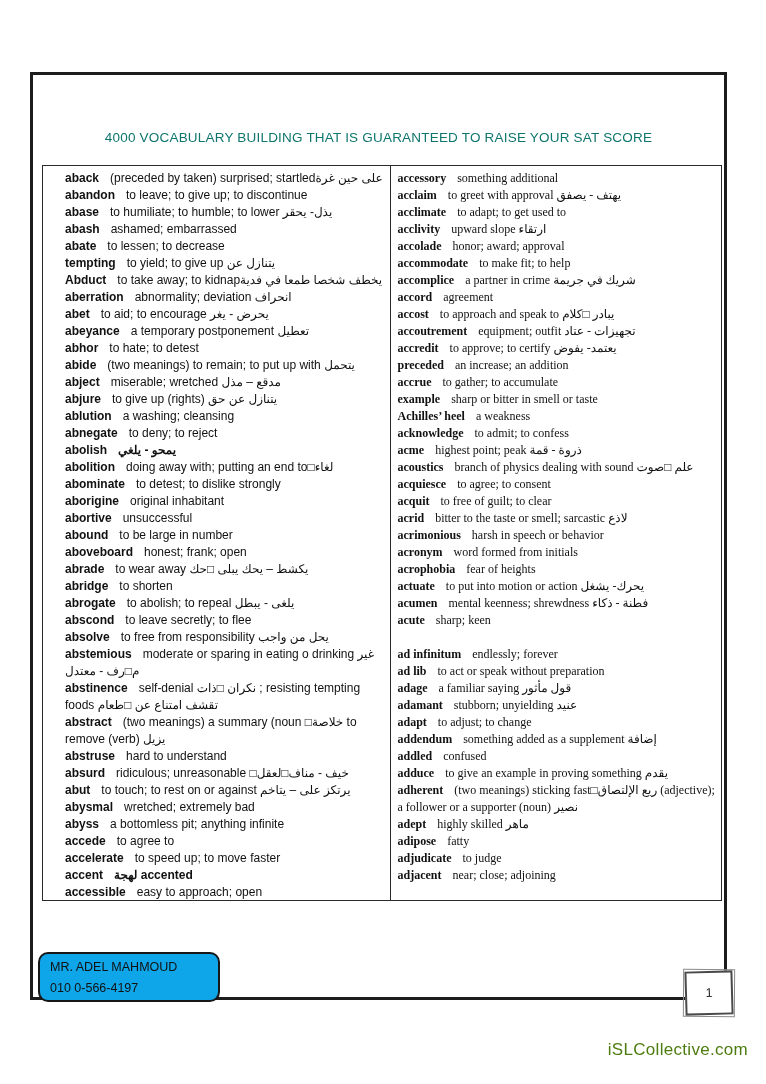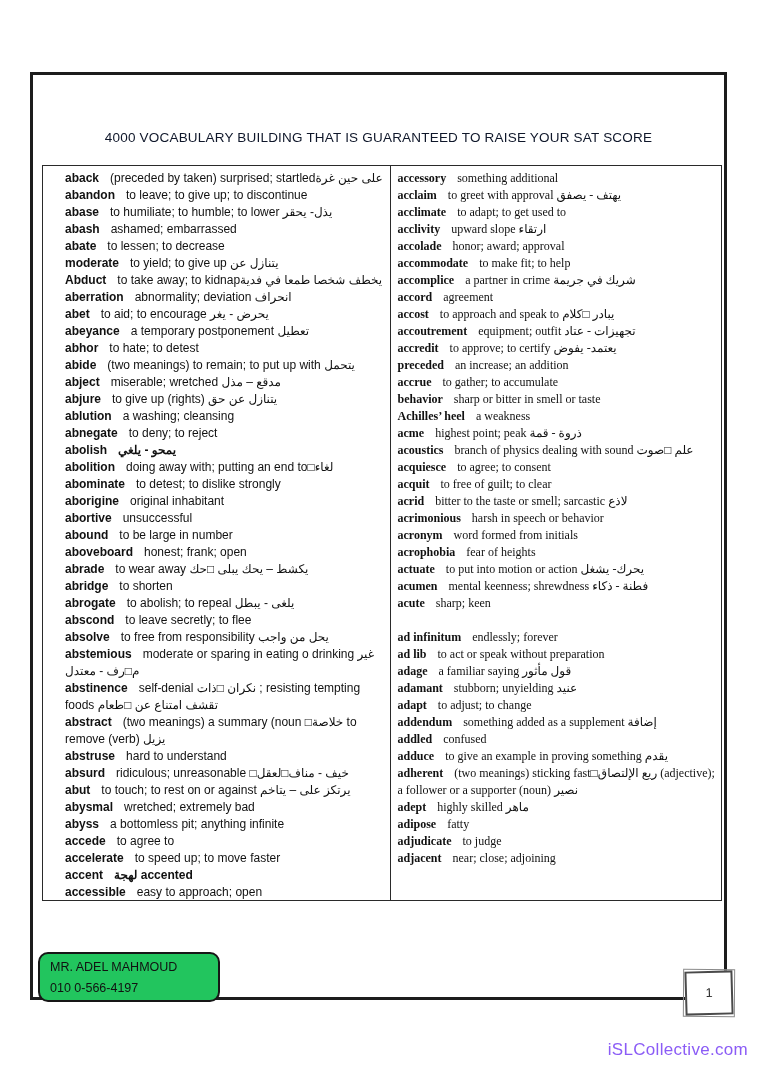--- a/index.html
+++ b/index.html
@@ -19,21 +19,21 @@
     background:#ffffff;
     box-sizing:border-box;
   }
   .title{
     position:absolute;
     left:30px;top:130px;
     width:697px;
     text-align:center;
     font-size:13.5px;
     letter-spacing:0.2px;
-    color:#0f172a;
+    color:#0f766e;
   }
   .vocab-table{
     position:absolute;
     left:42px;top:165px;
     width:680px;height:736px;
     border:1.5px solid #2a2a2a;
     box-sizing:border-box;
     display:flex;
     padding-left:15px;
   }
@@ -49,21 +49,21 @@
   .entry{margin:0;}
   .entry b{font-weight:bold;padding-right:11px;}
   .entry.tbold span{font-weight:bold;}
   .entry.spacer{height:17px;}
   .contact-box{
     position:absolute;
     left:38px;top:952px;
     width:182px;height:50px;
     border:2px solid #171717;
     border-radius:10px;
-    background:#22c55e;
+    background:#0ea5e9;
     box-sizing:border-box;
     padding:3px 10px 0 10px;
     font-size:12.5px;
     line-height:21px;
     z-index:3;
   }
   .page-num-box{
     position:absolute;
     left:685px;top:971px;
     width:48px;height:44px;
@@ -79,41 +79,41 @@
     content:"";
     position:absolute;
     inset:-4px;
     border:1.5px solid #8a8a8a;
     transform:rotate(2deg);
   }
   .watermark{
     position:absolute;
     right:18px;top:1040px;
     font-size:17px;
-    color:#8b5cf6;
+    color:#4d7c0f;
     letter-spacing:0.3px;
   }
 </style>
 </head>
 <body>
 
 <div class="canvas">
 
   <div class="frame"></div>
 
   <div class="title">4000 VOCABULARY BUILDING THAT IS GUARANTEED TO RAISE YOUR SAT SCORE</div>
 
   <div class="vocab-table">
     <div class="col left">
         <div class="entry"><b>aback</b><span>(preceded by taken)  surprised; startledعلى حين غرة</span></div>
         <div class="entry"><b>abandon</b><span>to leave; to give up; to discontinue</span></div>
         <div class="entry"><b>abase</b><span>to humiliate; to humble; to lower  يذل- يحقر</span></div>
         <div class="entry"><b>abash</b><span>ashamed; embarrassed</span></div>
         <div class="entry"><b>abate</b><span>to lessen; to decrease</span></div>
-        <div class="entry"><b>moderate</b><span>to yield; to give up  يتنازل عن</span></div>
+        <div class="entry"><b>tempting</b><span>to yield; to give up  يتنازل عن</span></div>
         <div class="entry"><b>Abduct</b><span>to take away; to kidnapيخطف شخصا طمعا في فدية</span></div>
         <div class="entry"><b>aberration</b><span>abnormality; deviation  انحراف</span></div>
         <div class="entry"><b>abet</b><span>to aid; to encourage  يحرض - يغر</span></div>
         <div class="entry"><b>abeyance</b><span>a temporary postponement  تعطيل</span></div>
         <div class="entry"><b>abhor</b><span>to hate; to detest</span></div>
         <div class="entry"><b>abide</b><span>(two meanings)  to remain; to put up with  يتحمل</span></div>
         <div class="entry"><b>abject</b><span>miserable; wretched  مدقع – مذل</span></div>
         <div class="entry"><b>abjure</b><span>to give up (rights)  يتنازل عن حق</span></div>
         <div class="entry"><b>ablution</b><span>a washing; cleansing</span></div>
         <div class="entry"><b>abnegate</b><span>to deny; to reject</span></div>
@@ -150,22 +150,23 @@
         <div class="entry"><b>acclivity</b><span>upward slope  ارتقاء</span></div>
         <div class="entry"><b>accolade</b><span>honor; award; approval</span></div>
         <div class="entry"><b>accommodate</b><span>to make fit; to help</span></div>
         <div class="entry"><b>accomplice</b><span>a partner in crime  شريك في جريمة</span></div>
         <div class="entry"><b>accord</b><span>agreement</span></div>
         <div class="entry"><b>accost</b><span>to approach and speak to  يبادر □كلام</span></div>
         <div class="entry"><b>accoutrement</b><span>equipment; outfit  تجهيزات - عتاد</span></div>
         <div class="entry"><b>accredit</b><span>to approve; to certify  يعتمد- يفوض</span></div>
         <div class="entry"><b>preceded</b><span>an increase; an addition</span></div>
         <div class="entry"><b>accrue</b><span>to gather; to accumulate</span></div>
-        <div class="entry"><b>behavior</b><span>sharp or bitter in smell or taste</span></div>
+        <div class="entry"><b>example</b><span>sharp or bitter in smell or taste</span></div>
         <div class="entry"><b>Achilles’ heel</b><span>a weakness</span></div>
+        <div class="entry"><b>acknowledge</b><span>to admit; to confess</span></div>
         <div class="entry"><b>acme</b><span>highest point; peak  ذروة - قمة</span></div>
         <div class="entry"><b>acoustics</b><span>branch of physics dealing with sound علم □صوت</span></div>
         <div class="entry"><b>acquiesce</b><span>to agree; to consent</span></div>
         <div class="entry"><b>acquit</b><span>to free of guilt; to clear</span></div>
         <div class="entry"><b>acrid</b><span>bitter to the taste or smell; sarcastic  لاذع</span></div>
         <div class="entry"><b>acrimonious</b><span>harsh in speech or behavior</span></div>
         <div class="entry"><b>acronym</b><span>word formed from initials</span></div>
         <div class="entry"><b>acrophobia</b><span>fear of heights</span></div>
         <div class="entry"><b>actuate</b><span>to put into motion or action  يحرك- يشغل</span></div>
         <div class="entry"><b>acumen</b><span>mental keenness; shrewdness  فطنة - ذكاء</span></div>

